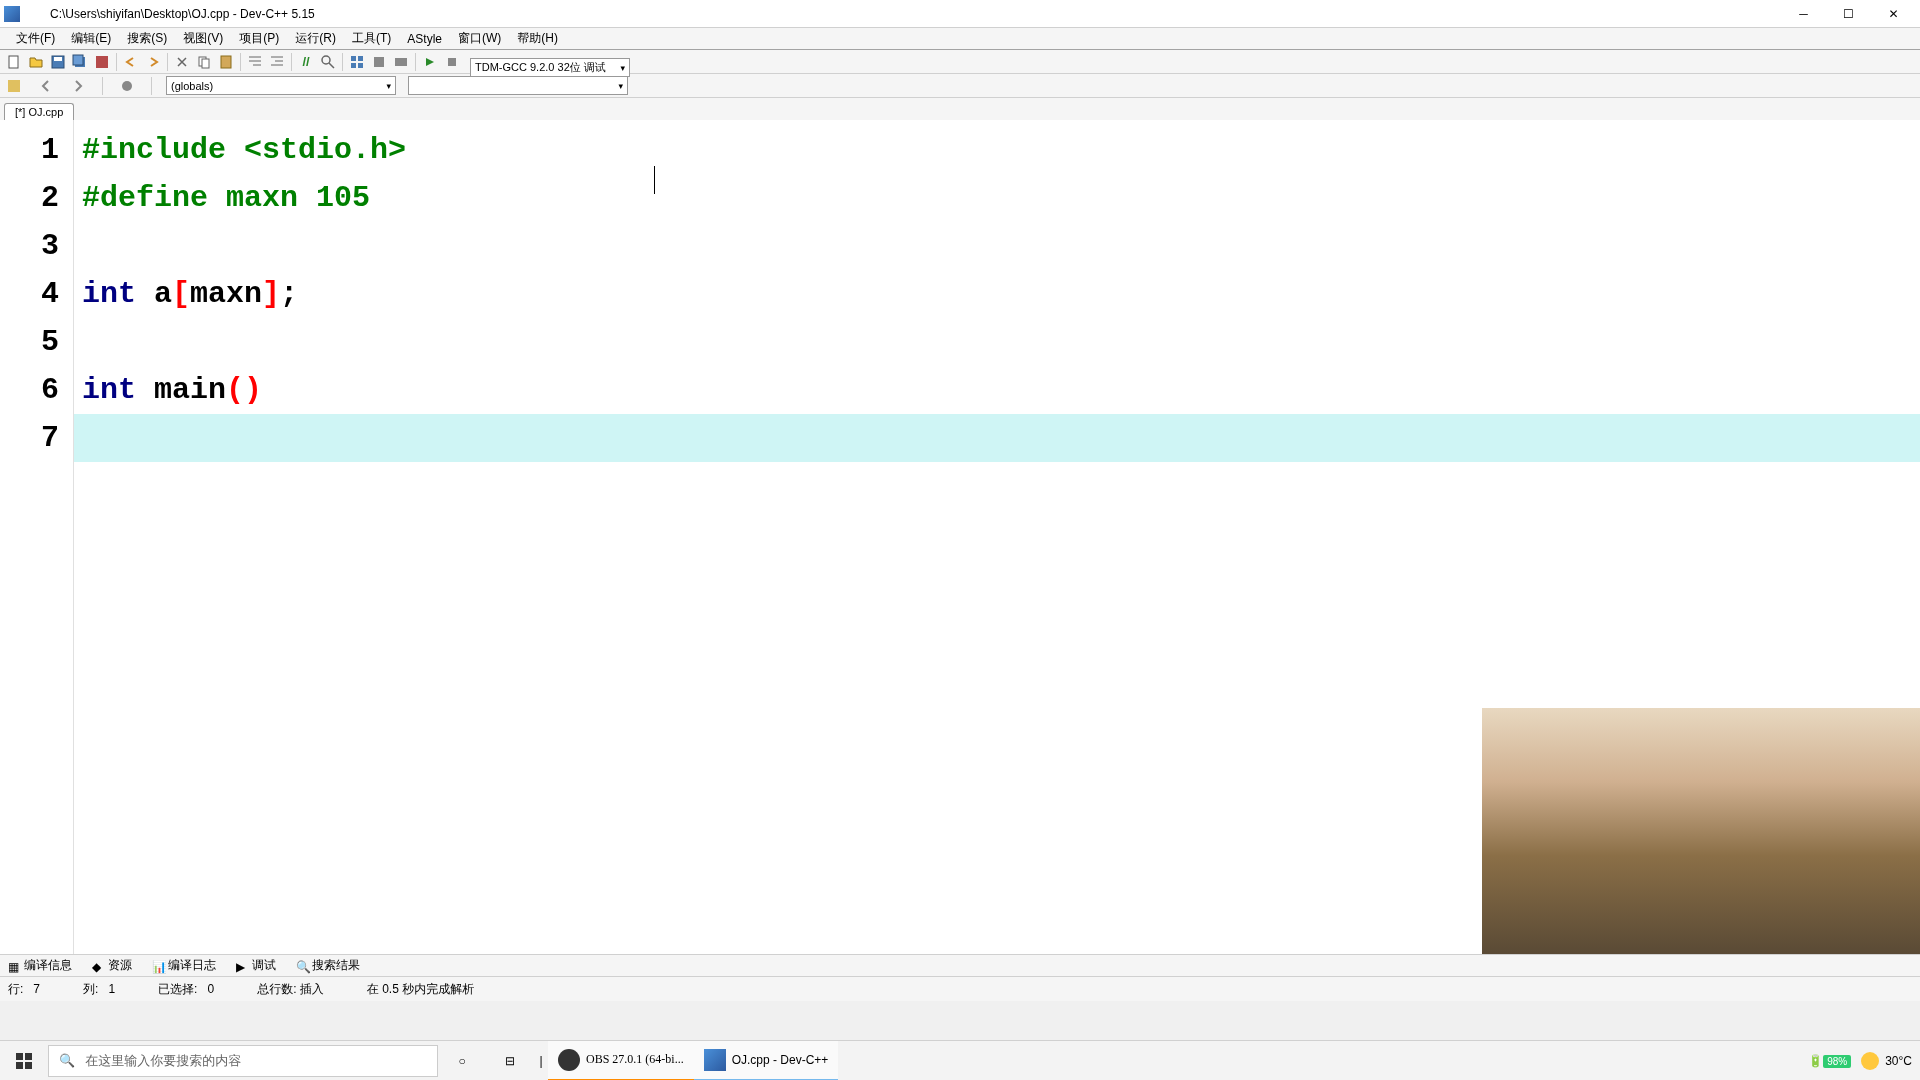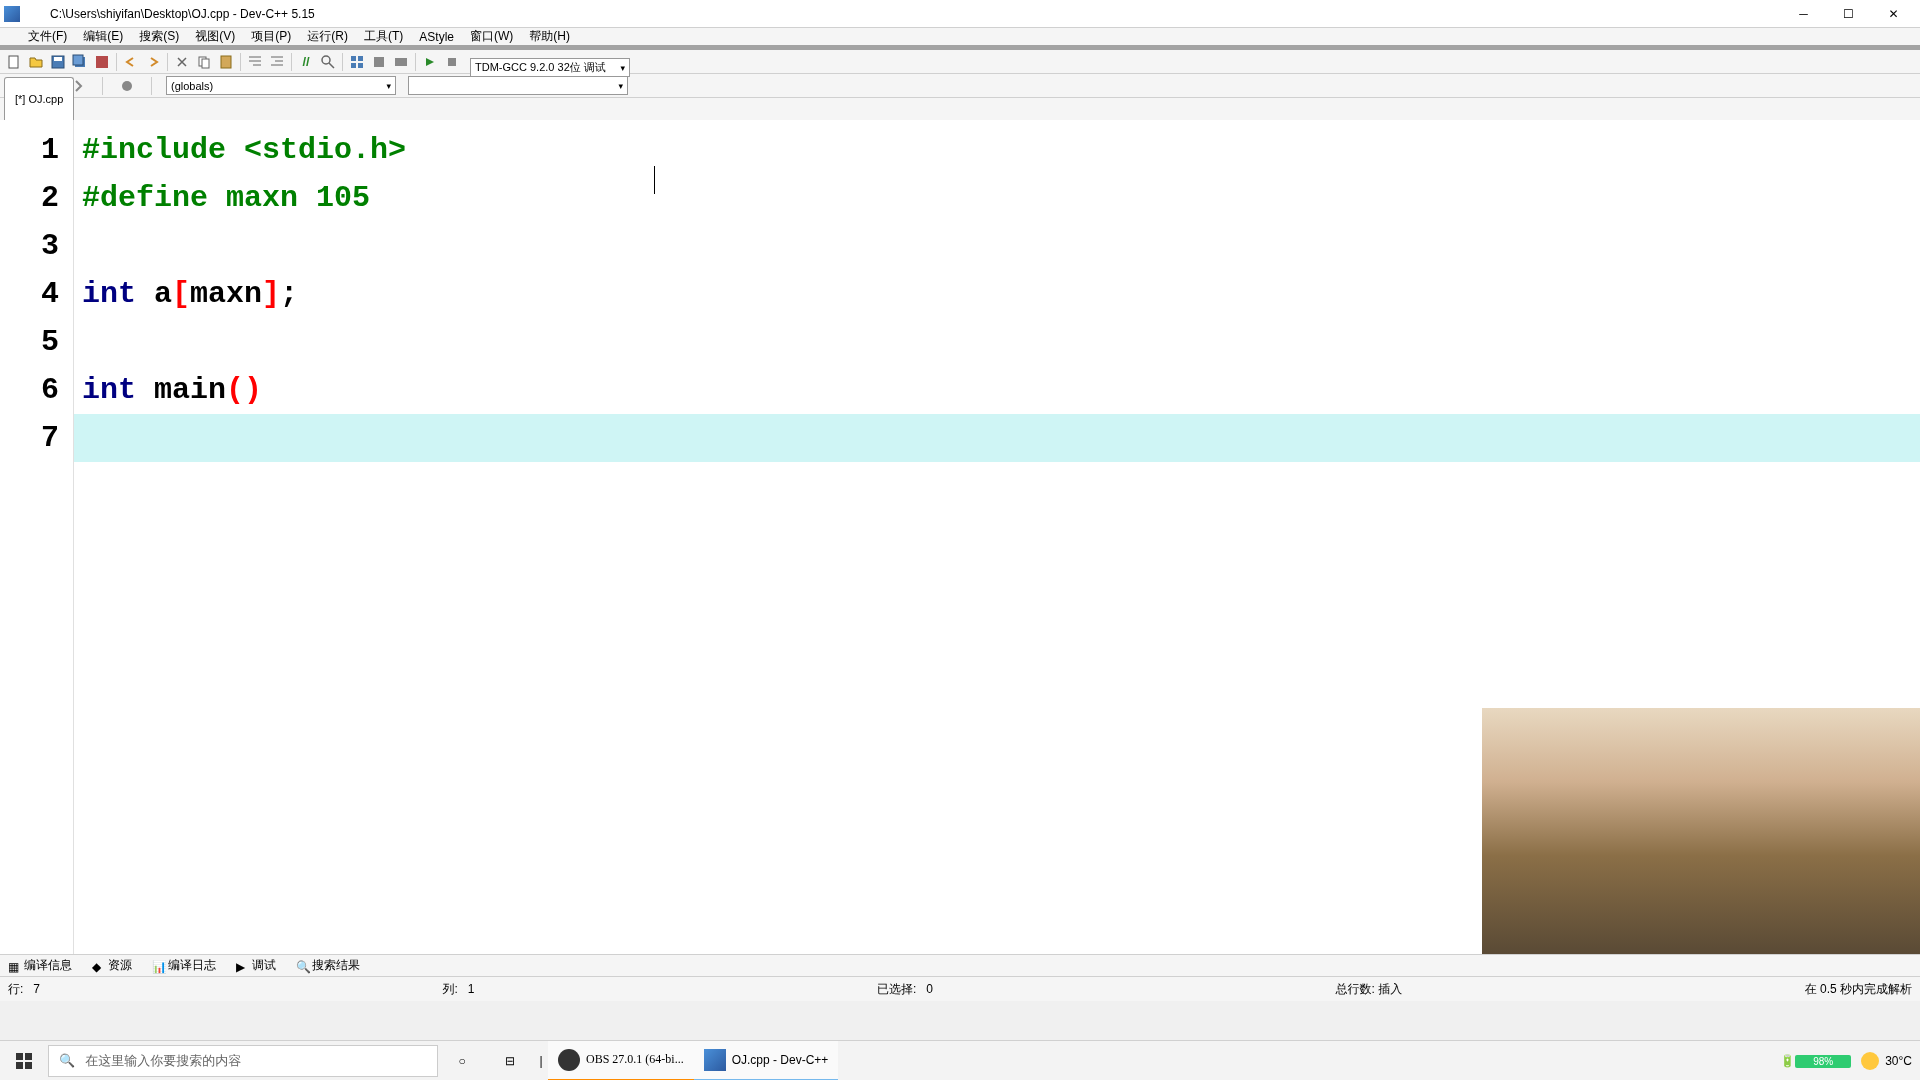--- a/index.html
+++ b/index.html
@@ -34,22 +34,22 @@
   display: flex; align-items: center; justify-content: center;
   font-size: 12px; color: #000;
 }
 
 
 .menubar {
   height: 22px;
   background: #f5f5f5;
   display: flex;
   align-items: center;
-  padding: 0 20px;
-  border-bottom: 5px solid #a3a3a3;
+  padding: 0 8px;
+  border-bottom: 1px solid #a3a3a3;
 }
 .menu-item {
   padding: 2px 8px;
   font-size: 12px;
   cursor: default;
 }
 
 
 .toolbar {
   height: 24px;
@@ -119,21 +119,21 @@
   height: 22px;
   background: #f5f5f5;
   display: flex;
   align-items: flex-end;
   padding-left: 4px;
 }
 .editor-tab {
   background: #fff;
   border: 1px solid #999;
   border-bottom: none;
-  padding: 15px 10px;
+  padding: 2px 10px;
   font-size: 11px;
   border-radius: 3px 3px 0 0;
 }
 
 
 .editor {
   background: #fff;
   height: 834px;
   display: flex;
   font-family: "Consolas", "Courier New", monospace;
@@ -219,21 +219,20 @@
 
 .statusbar {
   height: 22px;
   background: #f5f5f5;
   display: flex;
   align-items: center;
   padding: 12px 8px;
   border-top: 1px solid #d0d0d0;
   font-size: 12px;
   gap: 43px;
-  justify-content: space-between;
 }
 
 
 .taskbar {
   position: absolute;
   bottom: 0;
   left: 0;
   width: 100%;
   height: 40px;
   background: #f3f3f3;
@@ -281,21 +280,21 @@
   margin-left: auto;
   display: flex;
   align-items: center;
   gap: 10px;
   padding-right: 8px;
   font-size: 12px;
 }
 .battery-badge {
   background: #2ecc71;
   color: #fff;
-  padding: 1px 18px;
+  padding: 1px 4px;
   font-size: 10px;
   border-radius: 2px;
 }
 
 svg.ico { width: 16px; height: 16px; }
 </style>
 </head>
 <body>
 
 <div class="titlebar">

